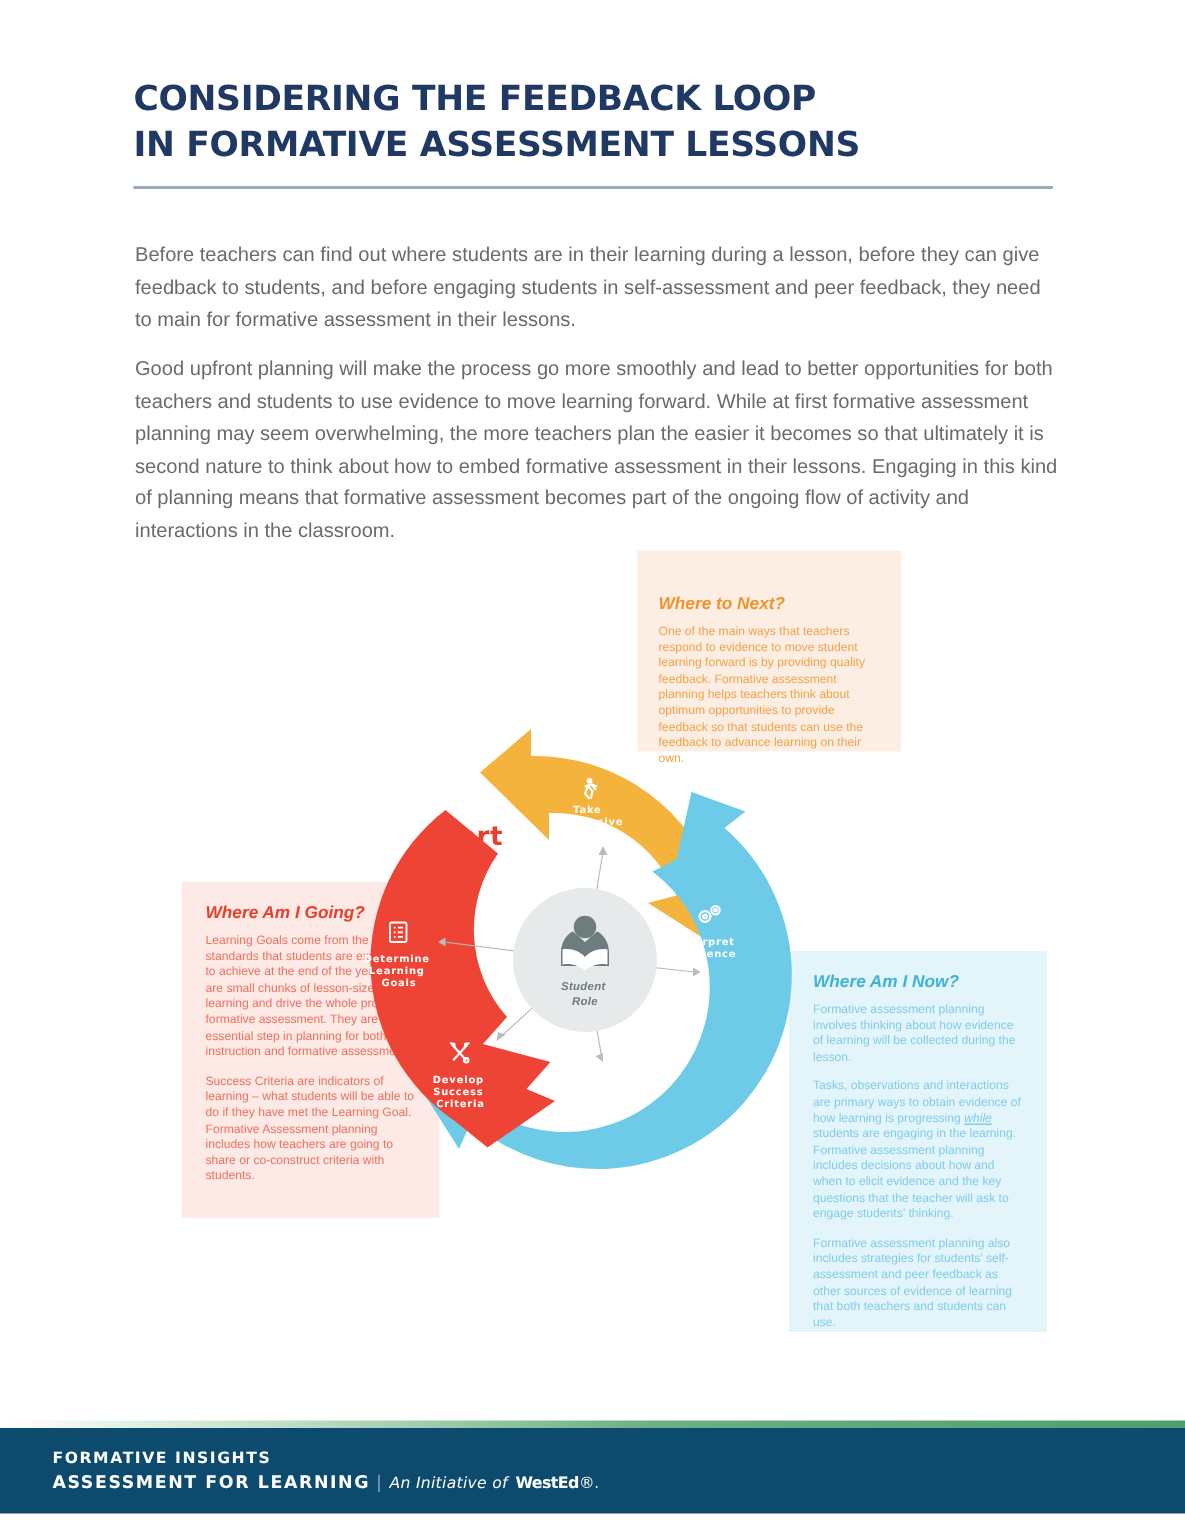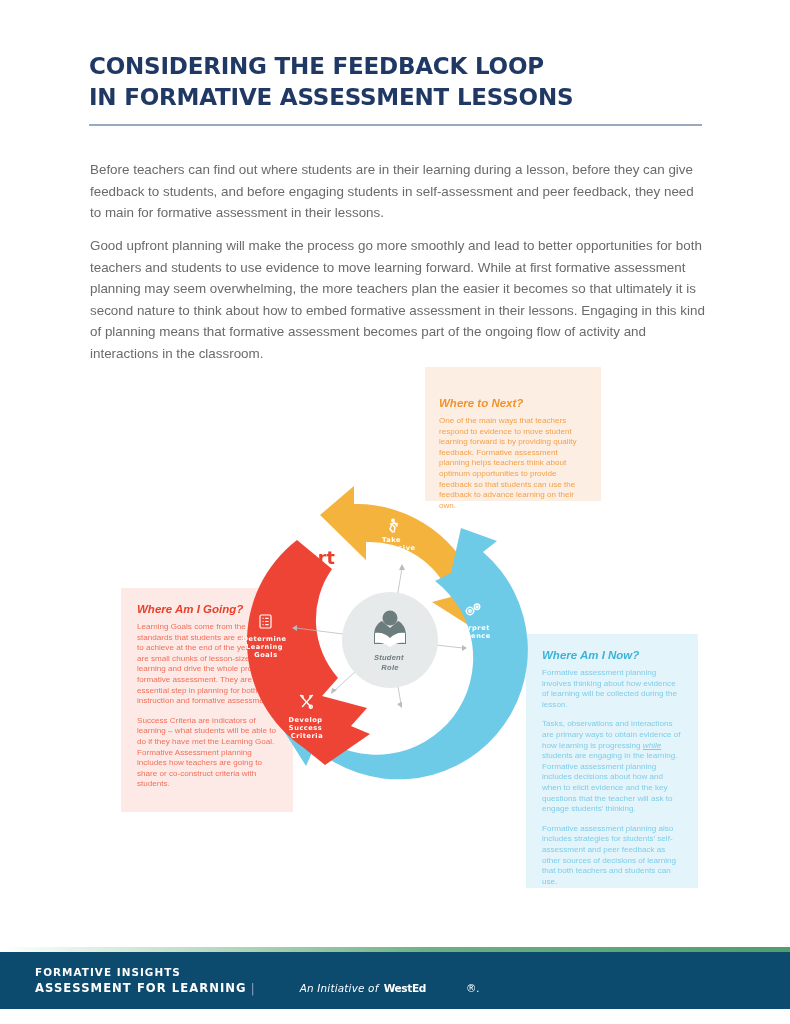--- a/index.html
+++ b/index.html
@@ -97,21 +97,21 @@
     text-decoration:underline;
   }
   .fbrand{
     position:absolute;left:35px;top:14px;
     font-family:"DejaVu Sans","Liberation Sans",sans-serif;
     color:#ffffff;
   }
   .fbrand .l1{display:block;font-weight:bold;font-size:10.4px;letter-spacing:1.05px;}
   .fbrand .l2{display:block;font-weight:bold;font-size:11.6px;letter-spacing:1.05px;margin-top:3px;}
   .fbrand .sep{font-weight:normal;color:#8fa2c0;padding:0 4px;}
-  .fbrand .init{font-weight:normal;font-style:italic;font-size:10.4px;letter-spacing:0.2px;margin-left:40px;}
+  .fbrand .init{font-weight:normal;font-style:italic;font-size:10.4px;letter-spacing:0.2px;}
   .fbrand .wested{font-weight:bold;font-style:normal;font-size:10.6px;letter-spacing:-0.4px;text-align:right;}
 </style>
 </head>
 <body>
 
 <div class="page">
 
   <div class="title">
     <span class="l1">CONSIDERING THE FEEDBACK LOOP</span>
     <span class="l2">IN FORMATIVE ASSESSMENT LESSONS</span>
@@ -129,21 +129,21 @@
   <div class="callout" id="cal-going">
     <h3>Where Am I Going?</h3>
     <p>Learning Goals come from the standards that students are expected to achieve at the end of the year. They are small chunks of lesson-sized learning and drive the whole process of formative assessment. They are an essential step in planning for both instruction and formative assessment.</p>
     <p>Success Criteria are indicators of learning – what students will be able to do if they have met the Learning Goal. Formative Assessment planning includes how teachers are going to share or co-construct criteria with students.</p>
   </div>
 
   <div class="callout" id="cal-now">
     <h3>Where Am I Now?</h3>
     <p>Formative assessment planning involves thinking about how evidence of learning will be collected during the lesson.</p>
     <p><span>Tasks, observations and interactions are primary ways to obtain evidence of how learning is progressing </span><em>while</em><span> students are engaging in the learning. Formative assessment planning includes decisions about how and when to elicit evidence and the key questions that the teacher will ask to engage students’ thinking.</span></p>
-    <p>Formative assessment planning also includes strategies for students’ self-assessment and peer feedback as other sources of decisions of learning that both teachers and students can use.</p>
+    <p>Formative assessment planning also includes strategies for students’ self-assessment and peer feedback as other sources of evidence of learning that both teachers and students can use.</p>
   </div>
 
   <div id="start-label">Start</div>
 
   <div id="diagram">
   <svg width="360" height="320" viewBox="0 0 360 320" xmlns="http://www.w3.org/2000/svg">
     <defs>
       
     </defs>
 

